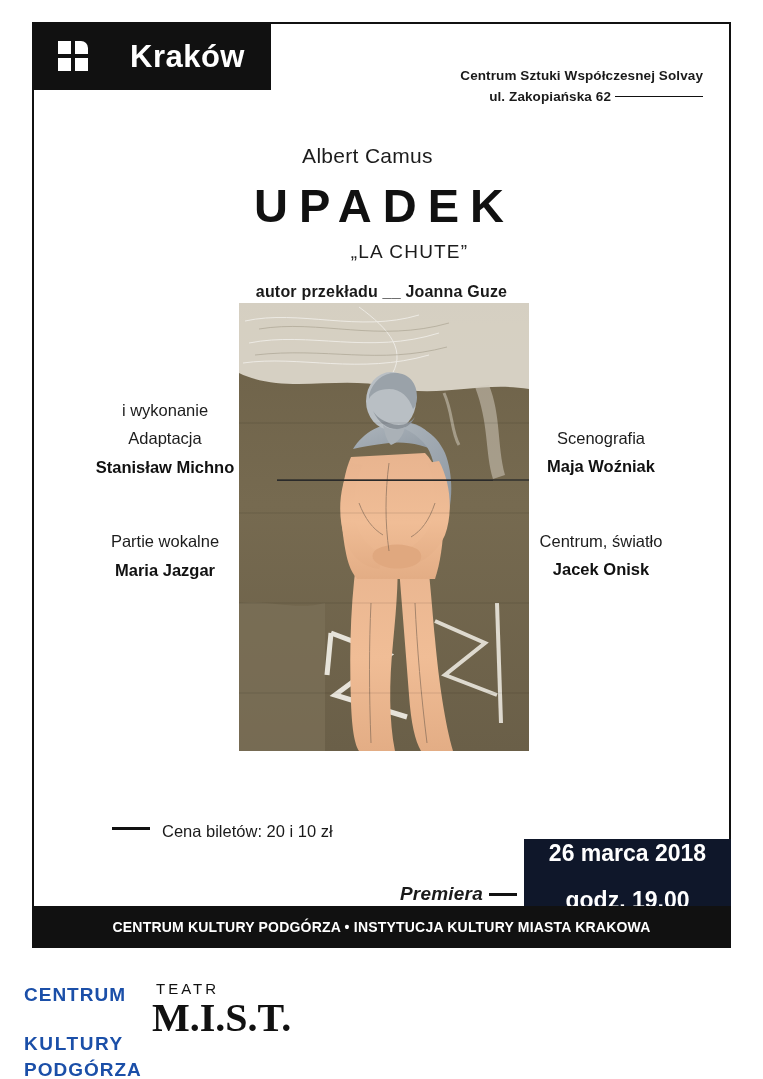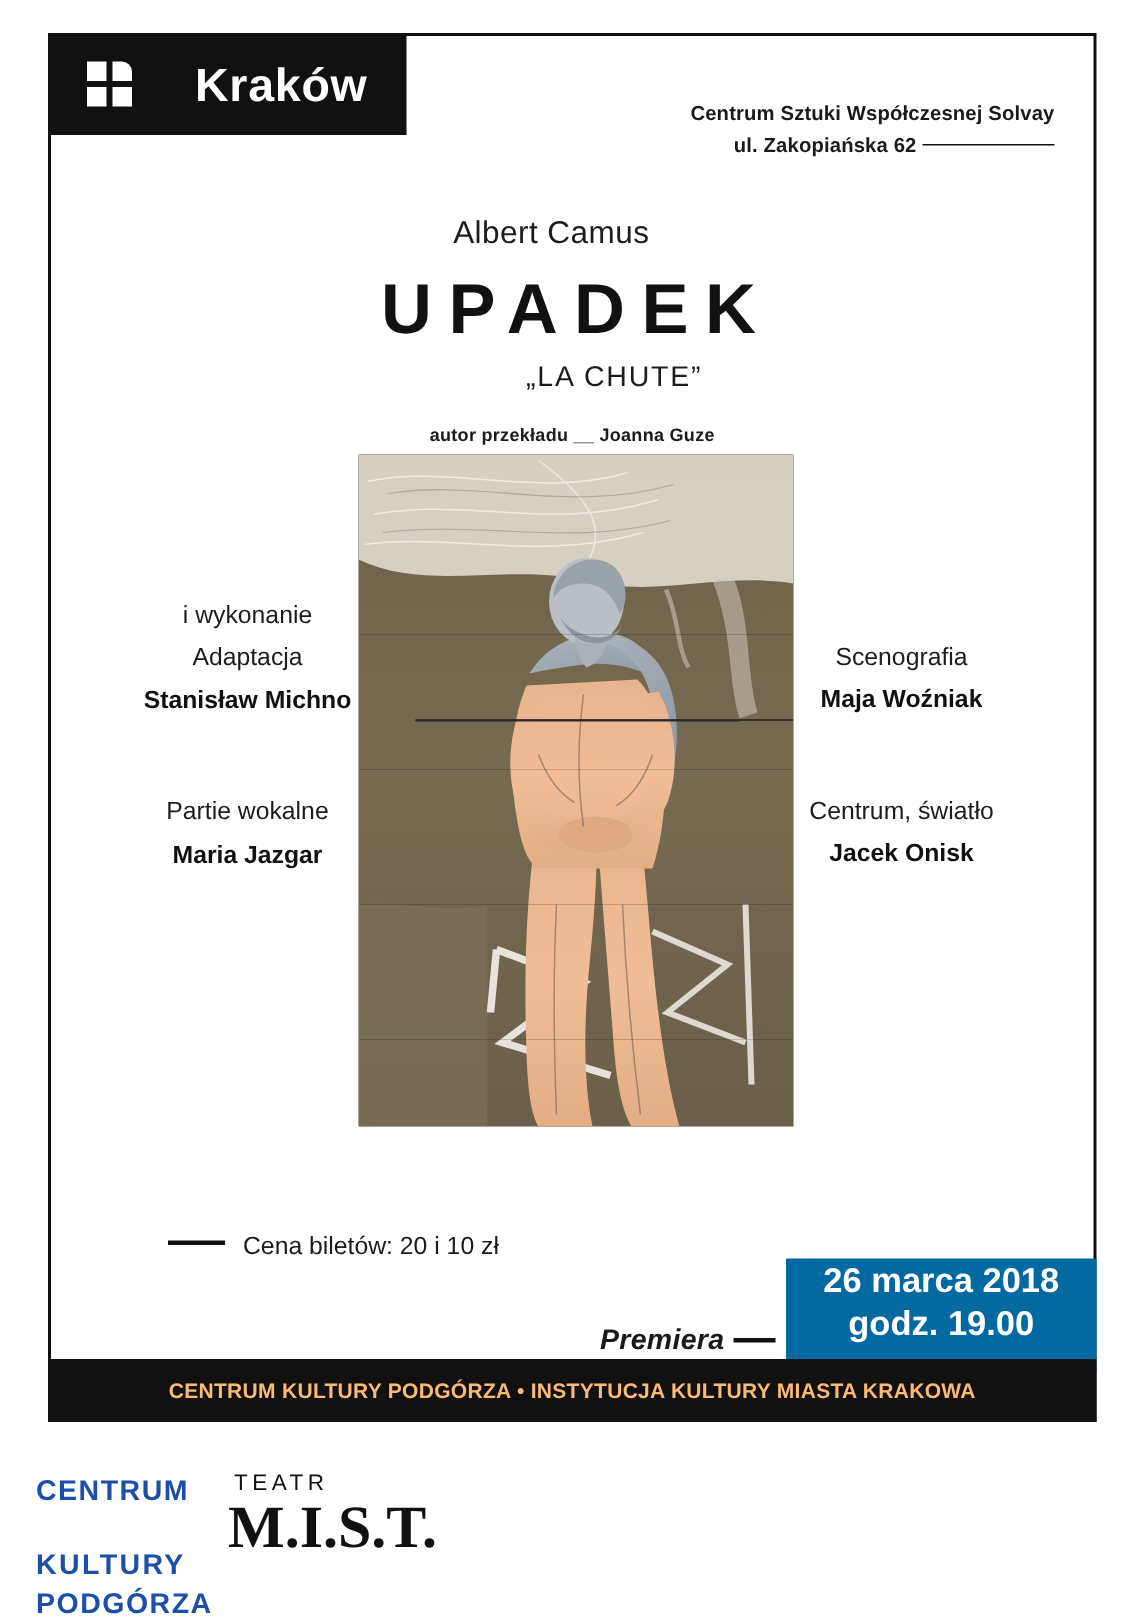--- a/index.html
+++ b/index.html
@@ -111,21 +111,21 @@
   }
   .subtitle {
     font-size: 19px;
     font-weight: normal;
     letter-spacing: 1.2px;
     margin-top: 8px;
     margin-left: 56px;
     color: #1c1c1c;
   }
   .translator {
-    font-size: 12px;
+    font-size: 16px;
     font-weight: bold;
     margin-top: 20px;
     letter-spacing: 0.2px;
   }
 
   
   .artwork {
     position: absolute;
     left: 205px;
     top: 279px;
@@ -205,40 +205,40 @@
     position: relative;
     top: -4px;
     margin-left: 6px;
   }
   .date-box {
     position: absolute;
     right: -2px;
     top: 815px;
     width: 207px;
     height: 76px;
-    background: #0369a1;
+    background: #0f172a;
     color: #ffffff;
     display: flex;
     flex-direction: column;
     align-items: center;
-    justify-content: flex-start;
+    justify-content: space-between;
     line-height: 1.28;
   }
   .date-box .d1 { font-size: 23px; font-weight: bold; }
   .date-box .d2 { font-size: 23px; font-weight: bold; }
 
   
   .org-strip {
     position: absolute;
     left: -2px;
     right: -2px;
     bottom: -2px;
     height: 42px;
     background: #111111;
-    color: #fdba74;
+    color: #ffffff;
     display: flex;
     align-items: center;
     justify-content: center;
     font-size: 14px;
     font-weight: bold;
     letter-spacing: 0.2px;
   }
 
   
   .footer {

